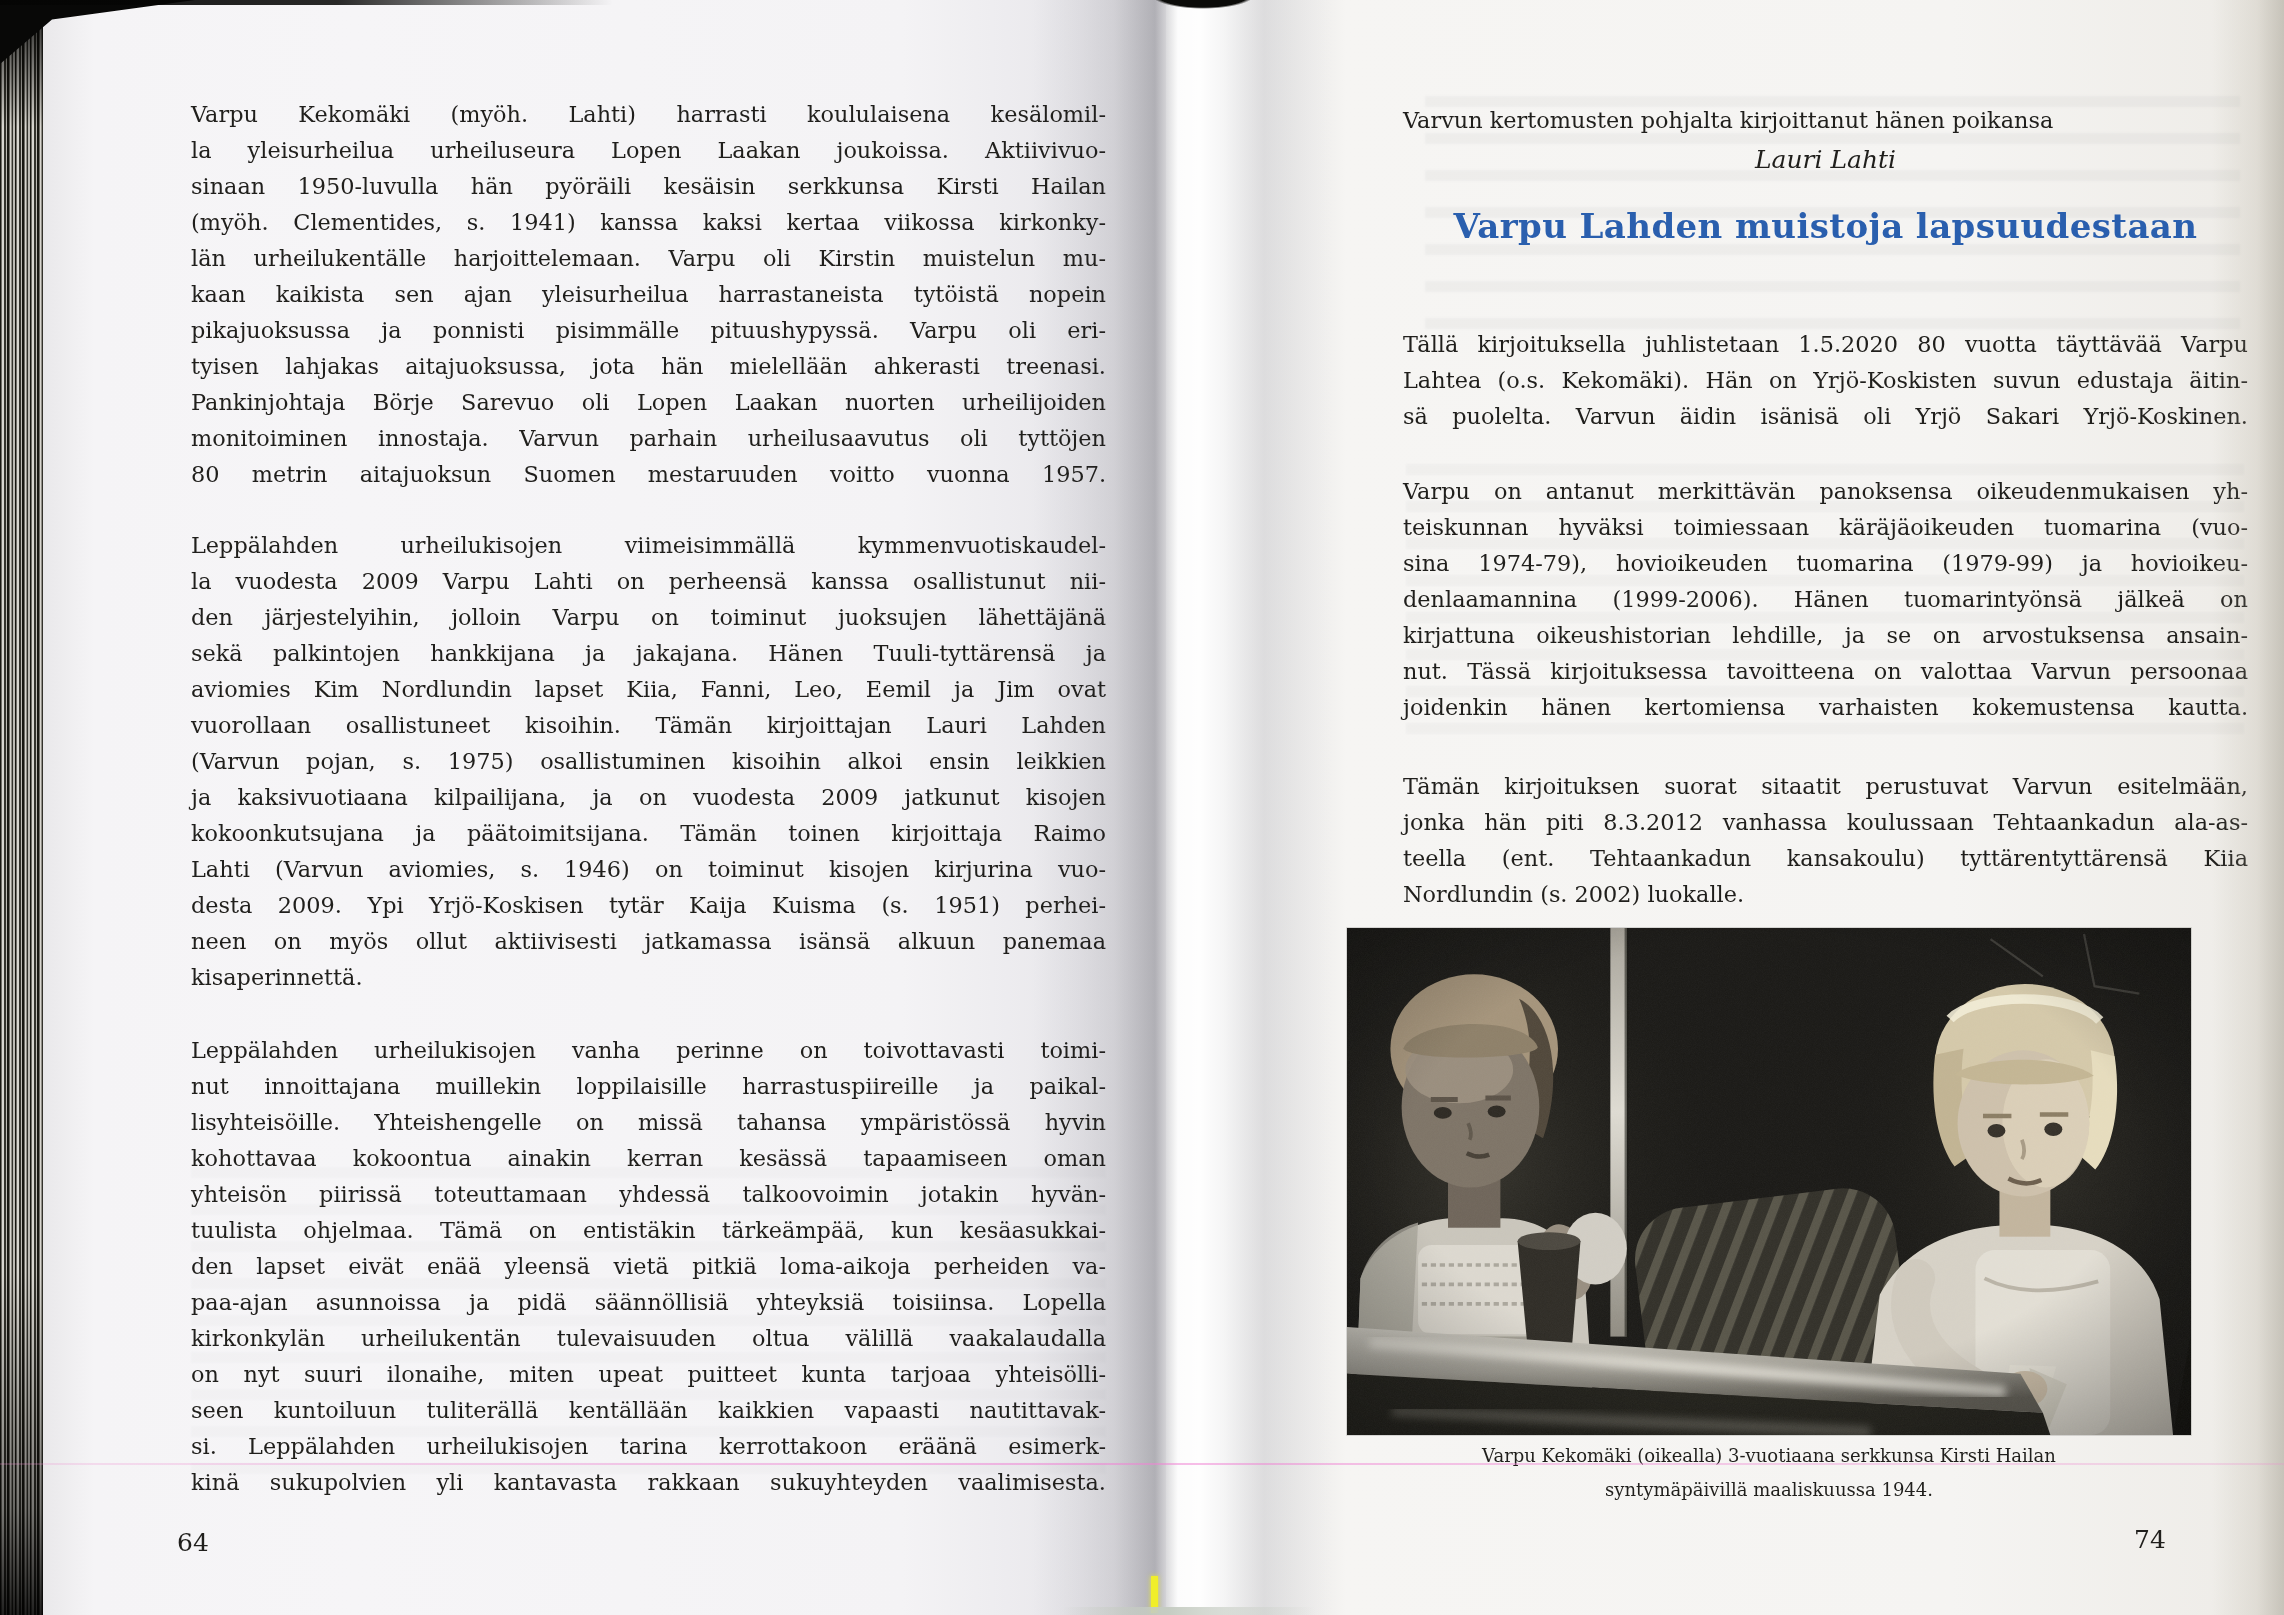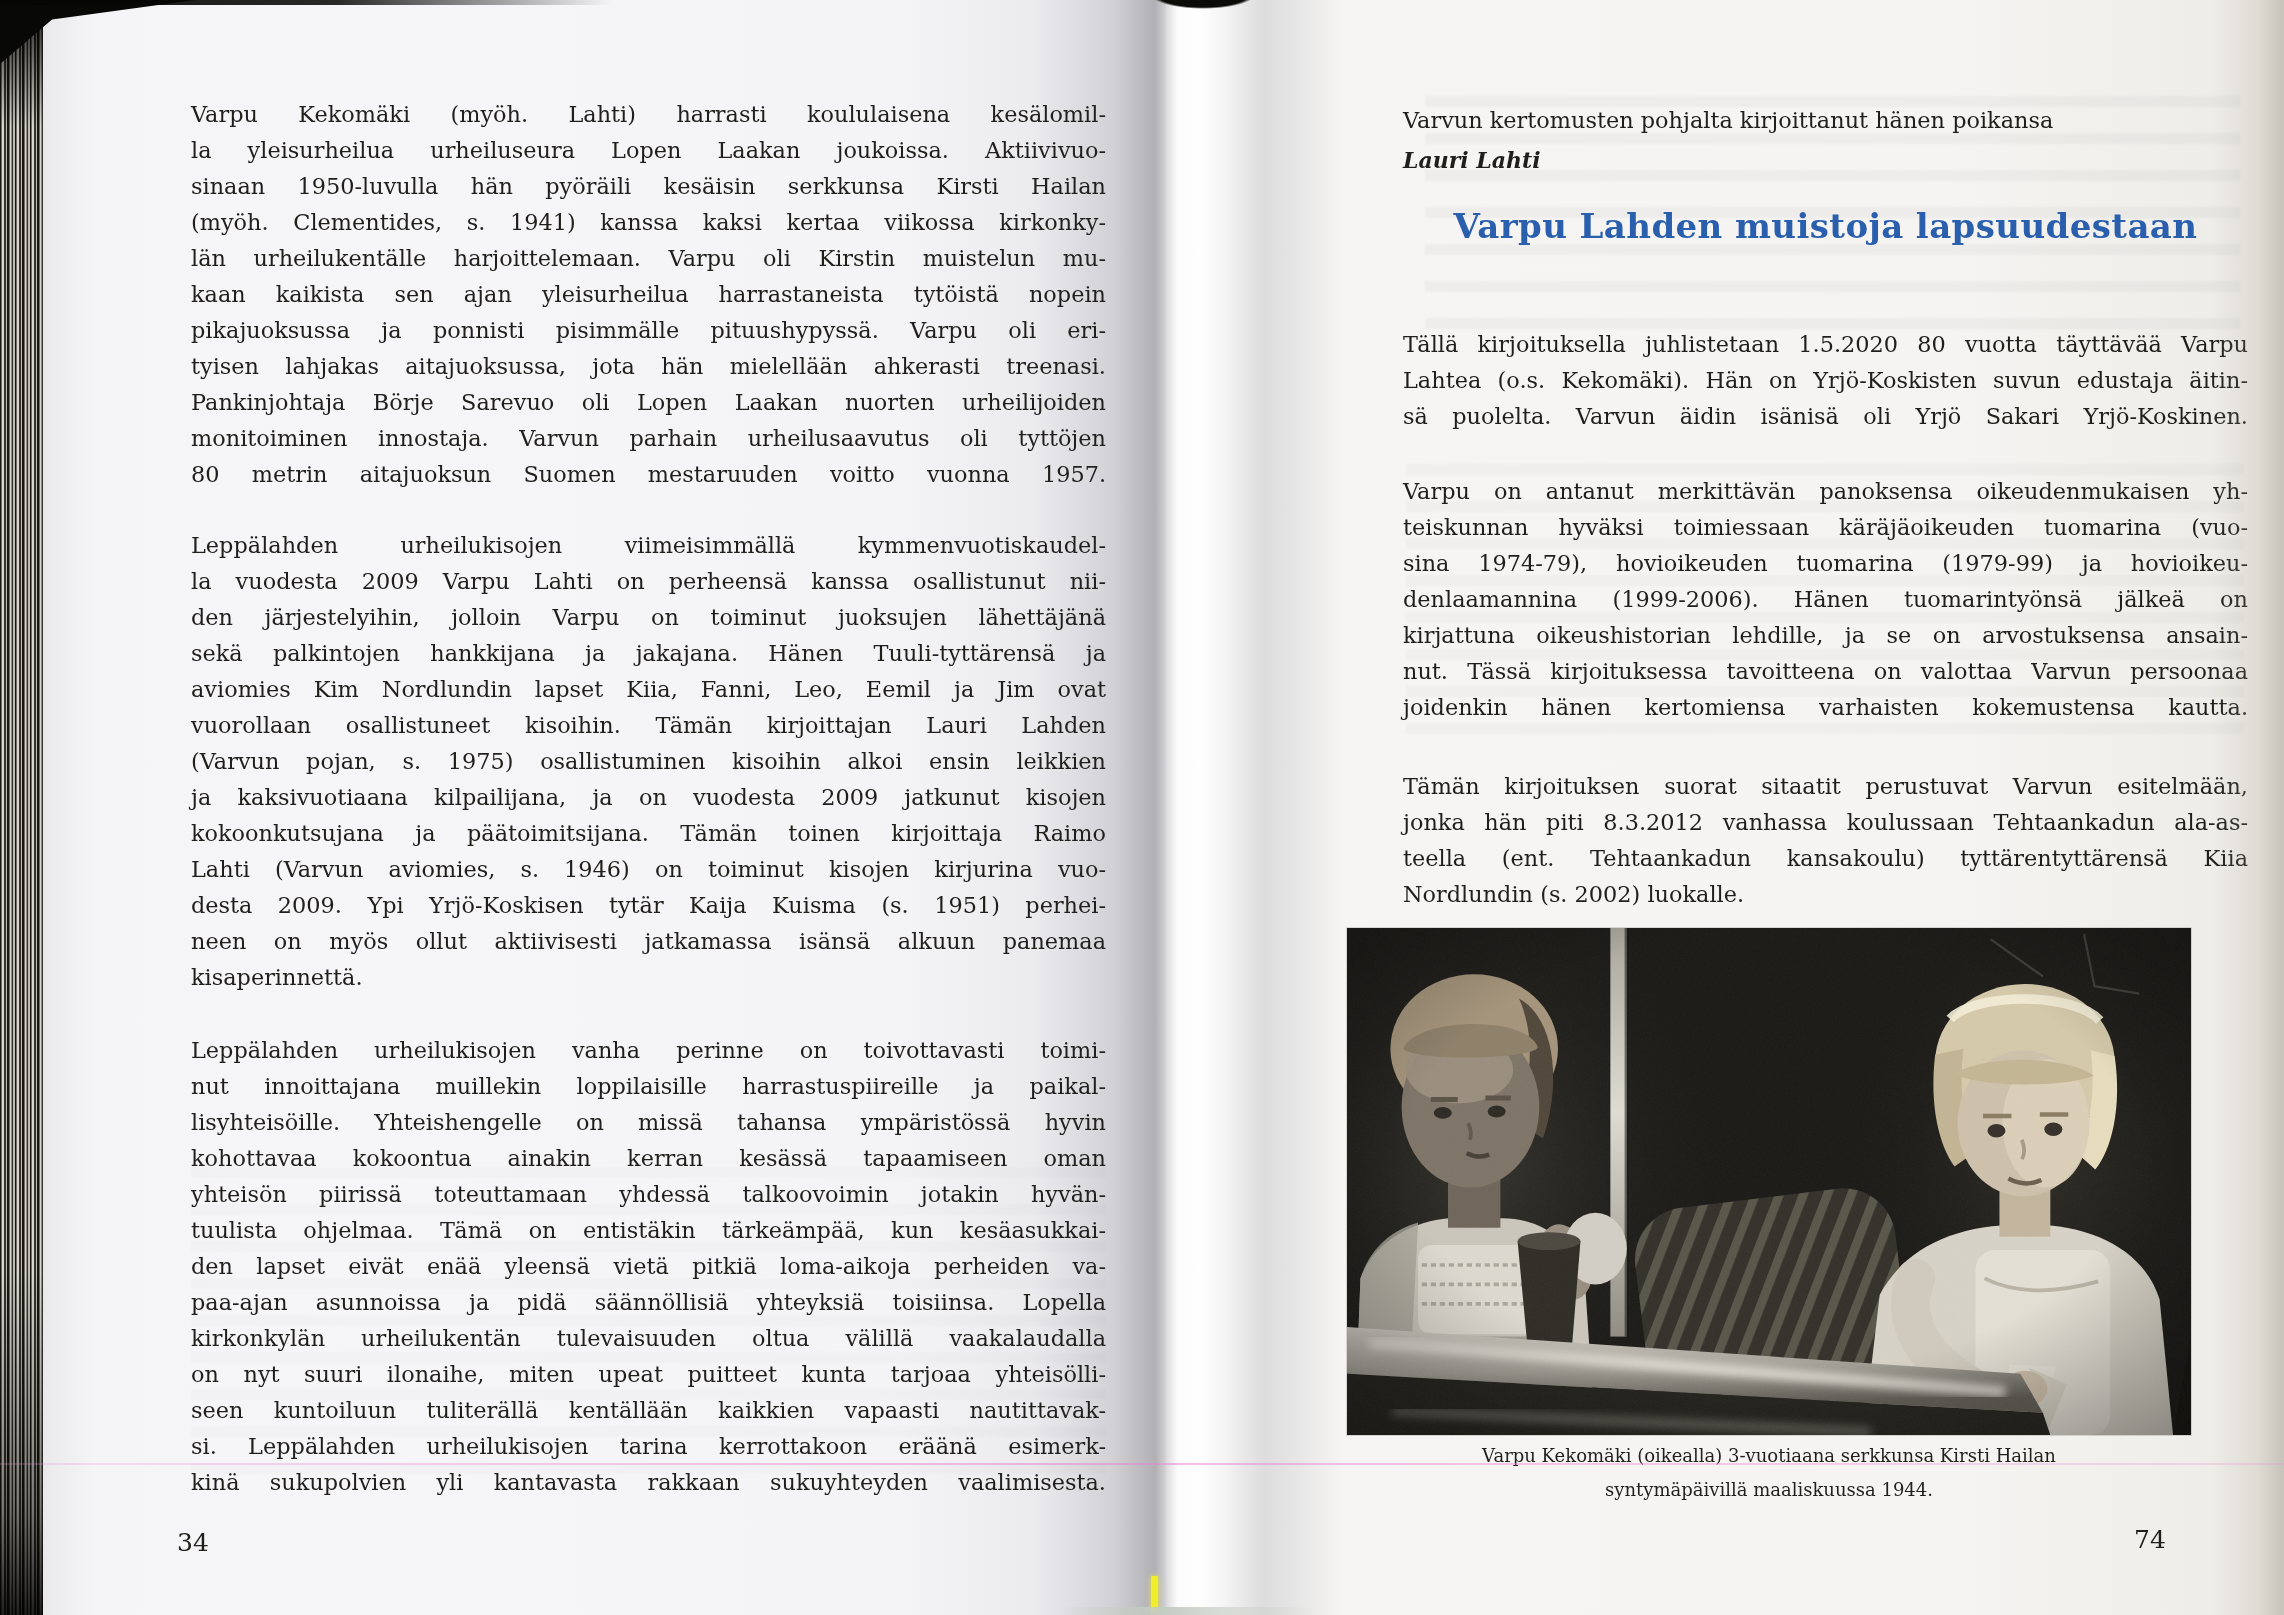--- a/index.html
+++ b/index.html
@@ -21,21 +21,21 @@
   .textblock{position:absolute;font-size:22.4px;line-height:36px;}
   .tline{text-align:justify;text-align-last:justify;text-justify:inter-word;height:36px;overflow:visible;}
   .tline-end{text-align-last:left;}
   #lp-par1{left:191px;top:96px;width:915px;}
   #lp-par2{left:191px;top:527px;width:915px;}
   #lp-par3{left:191px;top:1032px;width:915px;}
   .pagenum{position:absolute;font-size:25px;}
   #lp-num{left:177px;top:1528px;}
   #rp-num{left:2134px;top:1525px;}
   #rp-byline{left:1403px;top:100px;width:845px;font-size:22.4px;line-height:40px;}
-  #rp-author{font-weight:bold;font-style:italic;font-size:22px;}
+  #rp-author{font-weight:normal;font-style:italic;font-size:25px;text-align:center;}
   #rp-heading{
     position:absolute;left:1403px;top:206px;width:845px;
     font-size:34px;font-weight:bold;text-align:center;
     color:var(--heading-blue,#2a5fae);letter-spacing:0.4px;
   }
   #rp-par1{left:1403px;top:326px;width:845px;}
   #rp-par2{left:1403px;top:473px;width:845px;}
   #rp-par3{left:1403px;top:768px;width:845px;}
   #photo{position:absolute;left:1347px;top:928px;width:844px;height:507px;box-shadow:0 0 0 0.7px rgba(60,60,55,0.25);}
   #photo svg{display:block;width:100%;height:100%;}
@@ -142,21 +142,21 @@
       <div class="tline">yhteisön piirissä toteuttamaan yhdessä talkoovoimin jotakin hyvän-</div>
       <div class="tline">tuulista ohjelmaa. Tämä on entistäkin tärkeämpää, kun kesäasukkai-</div>
       <div class="tline">den lapset eivät enää yleensä vietä pitkiä loma-aikoja perheiden va-</div>
       <div class="tline">paa-ajan asunnoissa ja pidä säännöllisiä yhteyksiä toisiinsa. Lopella</div>
       <div class="tline">kirkonkylän urheilukentän tulevaisuuden oltua välillä vaakalaudalla</div>
       <div class="tline">on nyt suuri ilonaihe, miten upeat puitteet kunta tarjoaa yhteisölli-</div>
       <div class="tline">seen kuntoiluun tuliterällä kentällään kaikkien vapaasti nautittavak-</div>
       <div class="tline">si. Leppälahden urheilukisojen tarina kerrottakoon eräänä esimerk-</div>
       <div class="tline">kinä sukupolvien yli kantavasta rakkaan sukuyhteyden vaalimisesta.</div>
     </div>
-  <div class="pagenum" id="lp-num">34</div>
+  <div class="pagenum" id="lp-num">64</div>
 
   <div class="textblock" id="rp-byline">
     <div>Varvun kertomusten pohjalta kirjoittanut hänen poikansa</div>
     <div id="rp-author">Lauri Lahti</div>
   </div>
   <div id="rp-heading">Varpu Lahden muistoja lapsuudestaan</div>
   <div class="textblock" id="rp-par1">
       <div class="tline">Tällä kirjoituksella juhlistetaan 1.5.2020 80 vuotta täyttävää Varpu</div>
       <div class="tline">Lahtea (o.s. Kekomäki). Hän on Yrjö-Koskisten suvun edustaja äitin-</div>
       <div class="tline">sä puolelta. Varvun äidin isänisä oli Yrjö Sakari Yrjö-Koskinen.</div>

